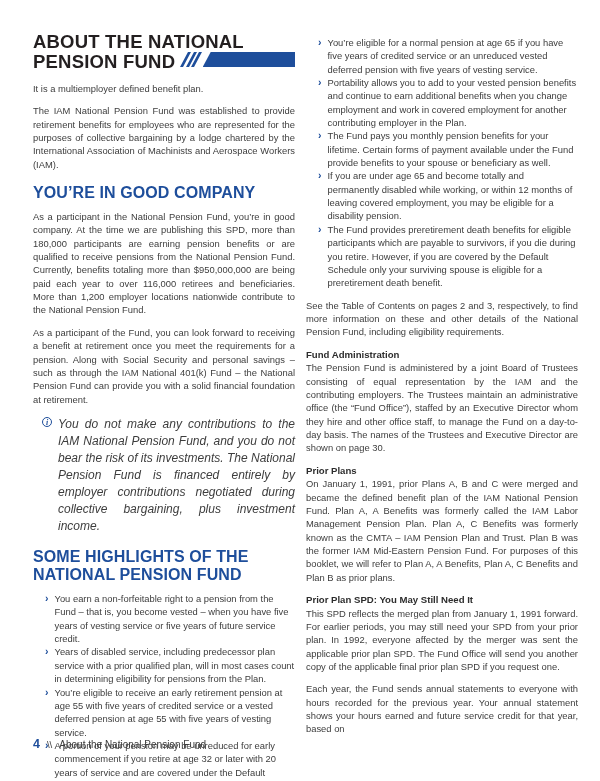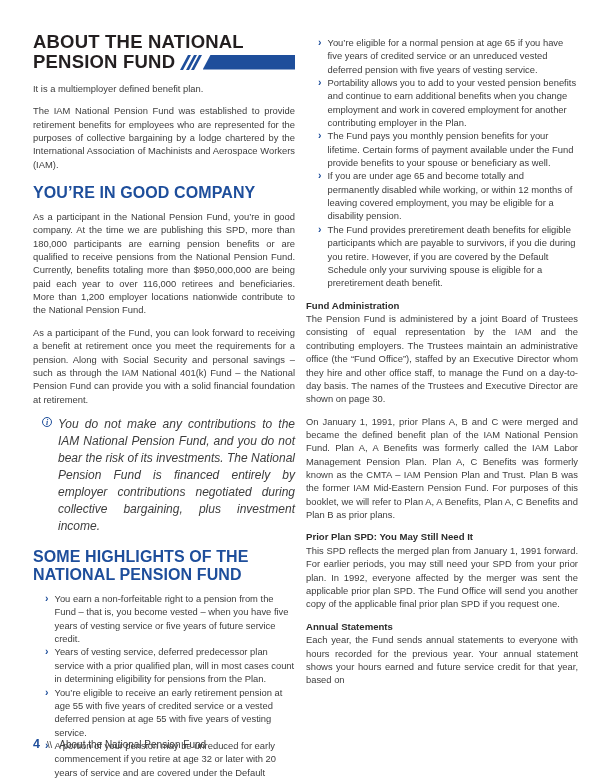--- a/index.html
+++ b/index.html
@@ -14,21 +14,21 @@
     padding: 30px 22px 40px 33px;
     overflow: hidden;
   }
   .columns { display: flex; gap: 11px; }
   .col-left  { width: 262px; flex: 0 0 262px; }
   .col-right { width: 272px; flex: 0 0 272px; padding-top: 6px; }
 
   
   .title-block { margin: 2px 0 10px 0; }
   .title-line { font-size: 18.5px; line-height: 20px; font-weight: 700; color: #231f20; letter-spacing: 0.2px; }
-  .title-row2 { display: flex; align-items: center; }
+  .title-row2 { display: flex; }
   .title-deco { flex: 1; display: flex; align-items: center; height: 15px; margin-left: 9px; }
   .stripe { width: 3px; height: 15px; background: #1e4e9b; transform: skewX(-28deg); margin-right: 2.5px; }
   .deco-bar { flex: 1; height: 15px; background: #1e4e9b; clip-path: polygon(8px 0, 100% 0, 100% 100%, 0 100%); margin-left: 2px; }
 
   
   p.body { font-size: 9.4px; line-height: 1.42; text-align: justify; margin: 0 0 9px 0; }
   .h-blue { font-size: 16px; font-weight: 700; color: #1e4e9b; letter-spacing: 0.1px; margin: 13px 0 8px 0; }
   .subhead { font-size: 9.6px; font-weight: 700; color: #2d2d2d; margin: 9px 0 0 0; line-height: 1.42; }
   .section p.body { margin-top: 0; }
 
@@ -89,21 +89,21 @@
 
       <div class="h-blue">SOME HIGHLIGHTS OF THE NATIONAL PENSION FUND</div>
 
       <ul class="bullets">
         <li>
           <span class="chev">›</span>
           <span>You earn a non-forfeitable right to a pension from the Fund – that is, you become vested – when you have five years of vesting service or five years of future service credit.</span>
         </li>
         <li>
           <span class="chev">›</span>
-          <span>Years of vesting service, deferred predecessor plan service with a prior qualified plan, will in most cases count in determining eligibility for pensions from the Plan.</span>
+          <span>Years of disabled service, including predecessor plan service with a prior qualified plan, will in most cases count in determining eligibility for pensions from the Plan.</span>
         </li>
         <li>
           <span class="chev">›</span>
           <span>You’re eligible to receive an early retirement pension at age 55 with five years of credited service or a vested deferred pension at age 55 with five years of vesting service.</span>
         </li>
         <li>
           <span class="chev">›</span>
           <span>A portion of your pension may be unreduced for early commencement if you retire at age 32 or later with 20 years of service and are covered under the Default Schedule, or if you are a “Grandfathered Participant” not subject to any schedule.</span>
         </li>
         <li>
@@ -131,37 +131,38 @@
         <li>
           <span class="chev">›</span>
           <span>If you are under age 65 and become totally and permanently disabled while working, or within 12 months of leaving covered employment, you may be eligible for a disability pension.</span>
         </li>
         <li>
           <span class="chev">›</span>
           <span>The Fund provides preretirement death benefits for eligible participants which are payable to survivors, if you die during you retire. However, if you are covered by the Default Schedule only your surviving spouse is eligible for a preretirement death benefit.</span>
         </li>
       </ul>
 
+      <p class="body">See the Table of Contents on pages 2 and 3, respectively, to find more information on these and other details of the National Pension Fund, including eligibility requirements.</p>
 
       <div class="section">
         <div class="subhead">Fund Administration</div>
         <p class="body">The Pension Fund is administered by a joint Board of Trustees consisting of equal representation by the IAM and the contributing employers. The Trustees maintain an administrative office (the “Fund Office”), staffed by an Executive Director whom they hire and other office staff, to manage the Fund on a day-to-day basis. The names of the Trustees and Executive Director are shown on page 30.</p>
       </div>
 
       <div class="section">
+        <div class="subhead">Prior Plans</div>
         <p class="body">On January 1, 1991, prior Plans A, B and C were merged and became the defined benefit plan of the IAM National Pension Fund. Plan A, A Benefits was formerly called the IAM Labor Management Pension Plan. Plan A, C Benefits was formerly known as the CMTA – IAM Pension Plan and Trust. Plan B was the former IAM Mid-Eastern Pension Fund. For purposes of this booklet, we will refer to Plan A, A Benefits, Plan A, C Benefits and Plan B as prior plans.</p>
       </div>
 
       <div class="section">
         <div class="subhead">Prior Plan SPD: You May Still Need It</div>
         <p class="body">This SPD reflects the merged plan from January 1, 1991 forward. For earlier periods, you may still need your SPD from your prior plan. In 1992, everyone affected by the merger was sent the applicable prior plan SPD. The Fund Office will send you another copy of the applicable final prior plan SPD if you request one.</p>
       </div>
 
       <div class="section">
-        <div class="subhead">Annual Statements</div>
         <p class="body">Each year, the Fund sends annual statements to everyone with hours recorded for the previous year. Your annual statement shows your hours earned and future service credit for that year, based on</p>
       </div>
     </div>
   </div>
 
   <div class="footer">
     <span class="page-num">4</span>
     <span class="footer-sep">\\</span>
     <span class="footer-text">About the National Pension Fund</span>
   </div>

